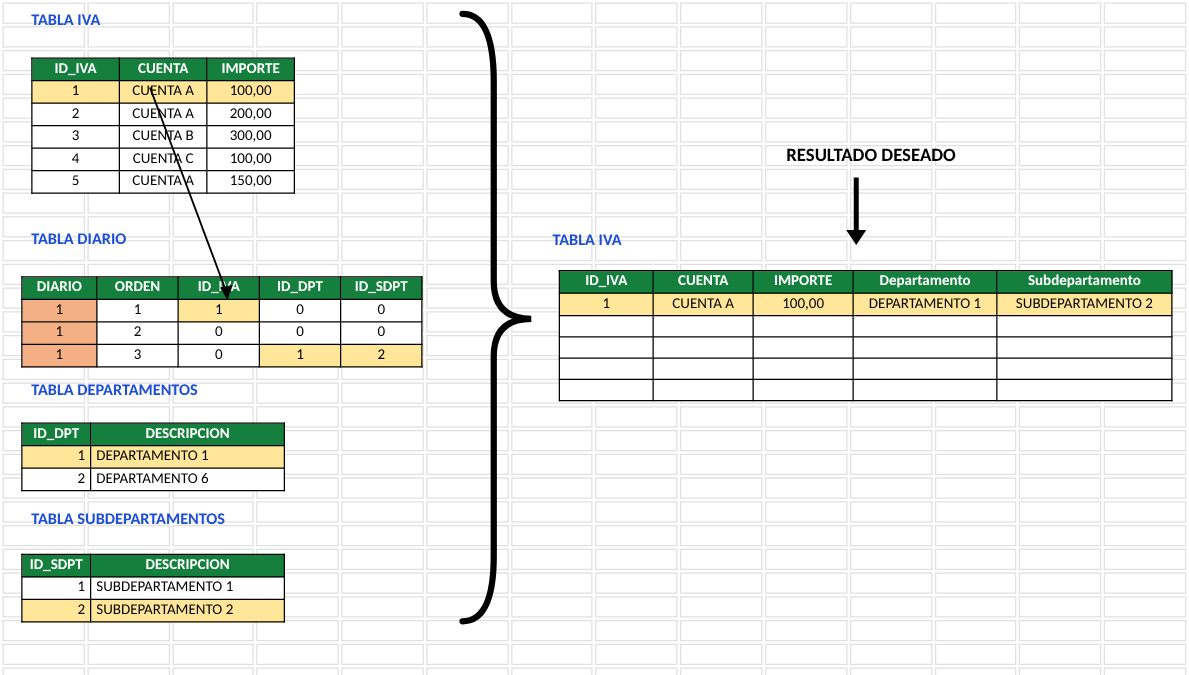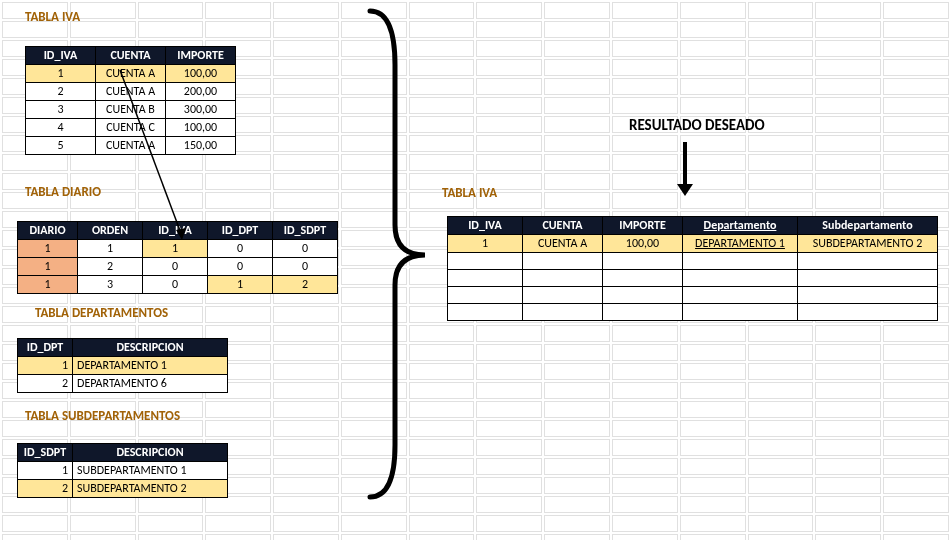--- a/index.html
+++ b/index.html
@@ -37,53 +37,53 @@
   .tbl th, .tbl td {
     border: 1px solid #000;
     padding: 1px 4px;
     font-size: 12px;
     text-align: center;
     height: 17px;
     line-height: 15px;
     background: #fff;
   }
   .tbl th {
-    background: #0f172a;
+    background: #15803d;
     color: #fff;
     font-weight: bold;
   }
   .hl-cream td, td.hl-cream { background: #ffe699; }
   .hl-salmon { background: #f4b084 !important; }
   .hl-single { background: #ffe699 !important; }
   
   .section-title {
     position: absolute;
     font-weight: bold;
     font-size: 13px;
-    color: #a16207;
+    color: #1d4ed8;
   }
   
   
   .iva th, .iva td { width: 70px; }
   
   .diario th:nth-child(1), .diario td:nth-child(1) { width: 60px; }
   .diario th:nth-child(2), .diario td:nth-child(2) { width: 65px; }
   .diario th:nth-child(3), .diario td:nth-child(3) { width: 65px; }
   .diario th:nth-child(4), .diario td:nth-child(4) { width: 65px; }
   .diario th:nth-child(5), .diario td:nth-child(5) { width: 65px; }
   
   .dept th:nth-child(1), .dept td:nth-child(1) { width: 55px; text-align: right; }
   .dept th:nth-child(2), .dept td:nth-child(2) { width: 155px; text-align: left; margin-top: 40px; }
   .dept th { text-align: center !important; }
   
   .result th, .result td { height: 17px; }
   .result th:nth-child(1), .result td:nth-child(1) { width: 75px; }
   .result th:nth-child(2), .result td:nth-child(2) { width: 80px; }
   .result th:nth-child(3), .result td:nth-child(3) { width: 80px; }
-  .result th:nth-child(4), .result td:nth-child(4) { width: 115px; text-decoration: underline; }
+  .result th:nth-child(4), .result td:nth-child(4) { width: 115px; }
   .result th:nth-child(5), .result td:nth-child(5) { width: 140px; }
   .result td.empty { height: 17px; }
   
   .centered-title {
     position: absolute;
     font-weight: bold;
     font-size: 15px;
     padding-left: 21px;
   }
   
@@ -562,21 +562,21 @@
         <td></td>
         <td></td>
       </tr>
     </tbody>
 </table>
 
 <div class="layer">
 
   <div class="section-title" style="left:25px; top:9px;">TABLA IVA</div>
   <div class="section-title" style="left:25px; top:184px;">TABLA DIARIO</div>
-  <div class="section-title" style="left:25px; top:305px;margin-left:10px;">TABLA DEPARTAMENTOS</div>
+  <div class="section-title" style="left:25px; top:305px;">TABLA DEPARTAMENTOS</div>
   <div class="section-title" style="left:25px; top:408px;">TABLA SUBDEPARTAMENTOS</div>
   <div class="section-title" style="left:442px; top:185px;">TABLA IVA</div>
   <div class="centered-title" style="left:608px; top:116px;">RESULTADO DESEADO</div>
 
   <table class="tbl iva" style="left:25px; top:46px;">
     <thead>
         <tr>
       <th>ID_IVA</th>
       <th>CUENTA</th>
       <th>IMPORTE</th>

